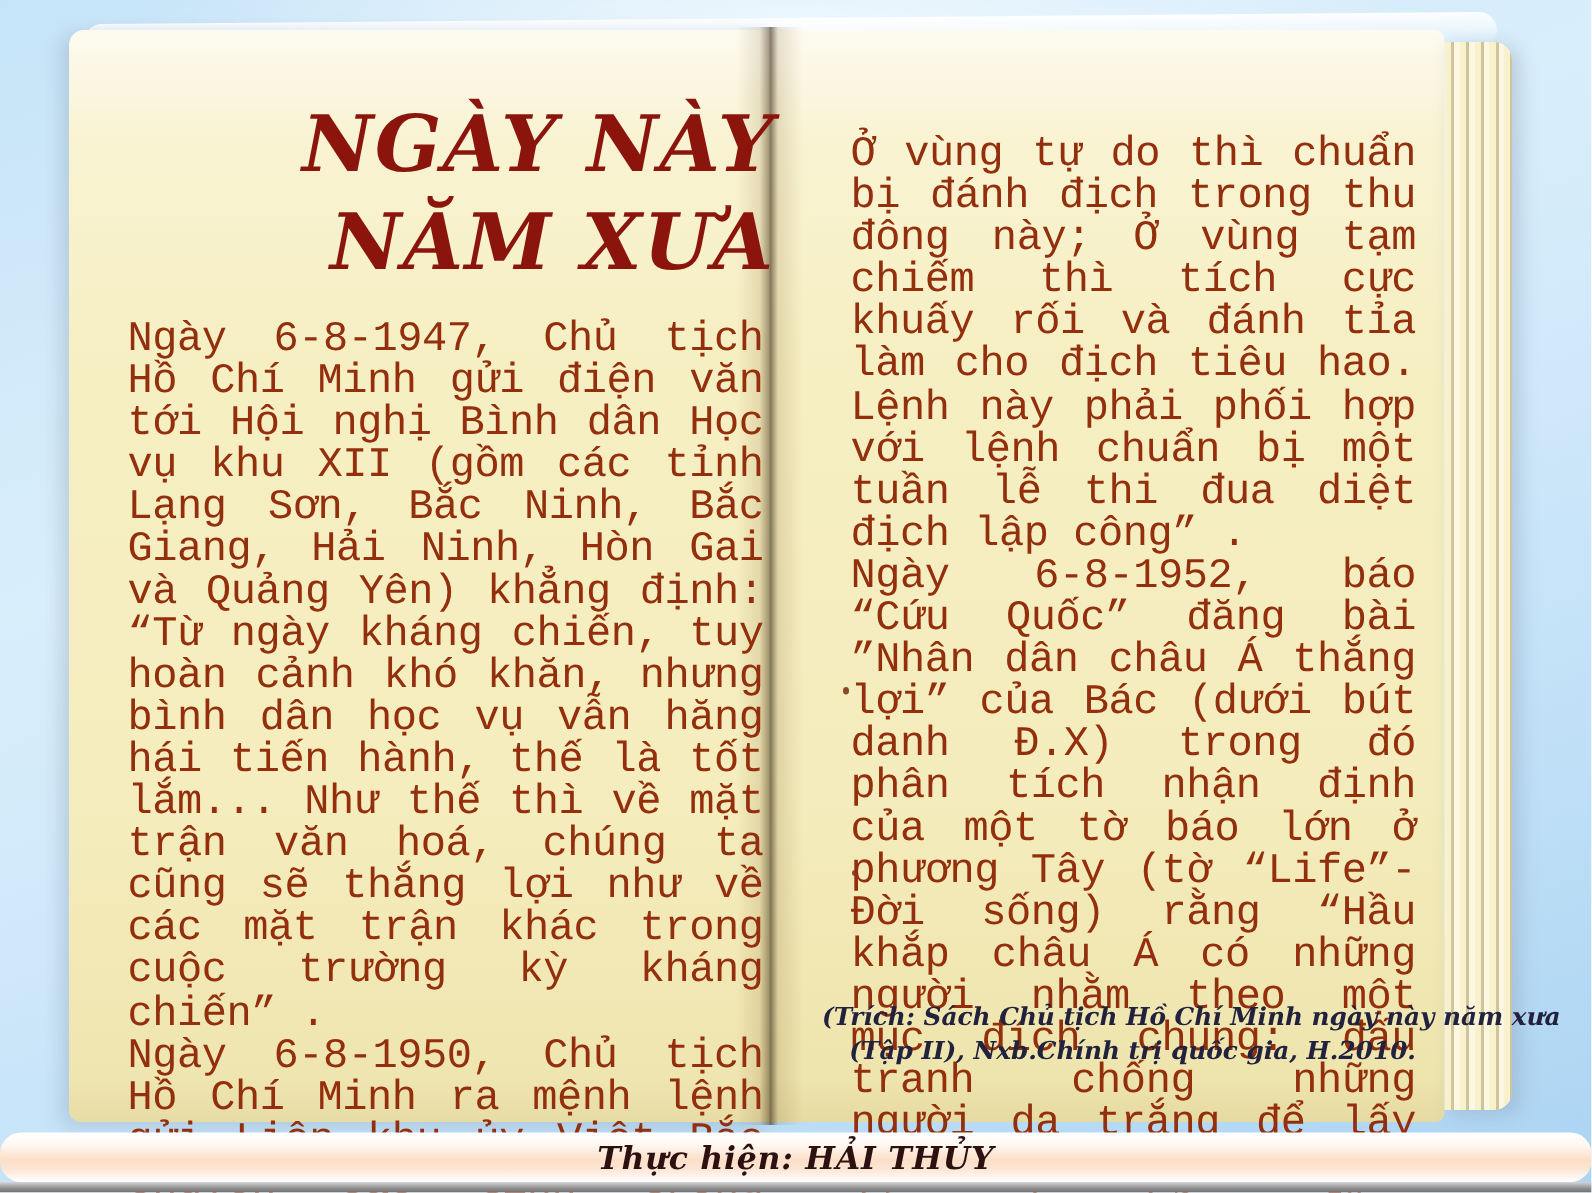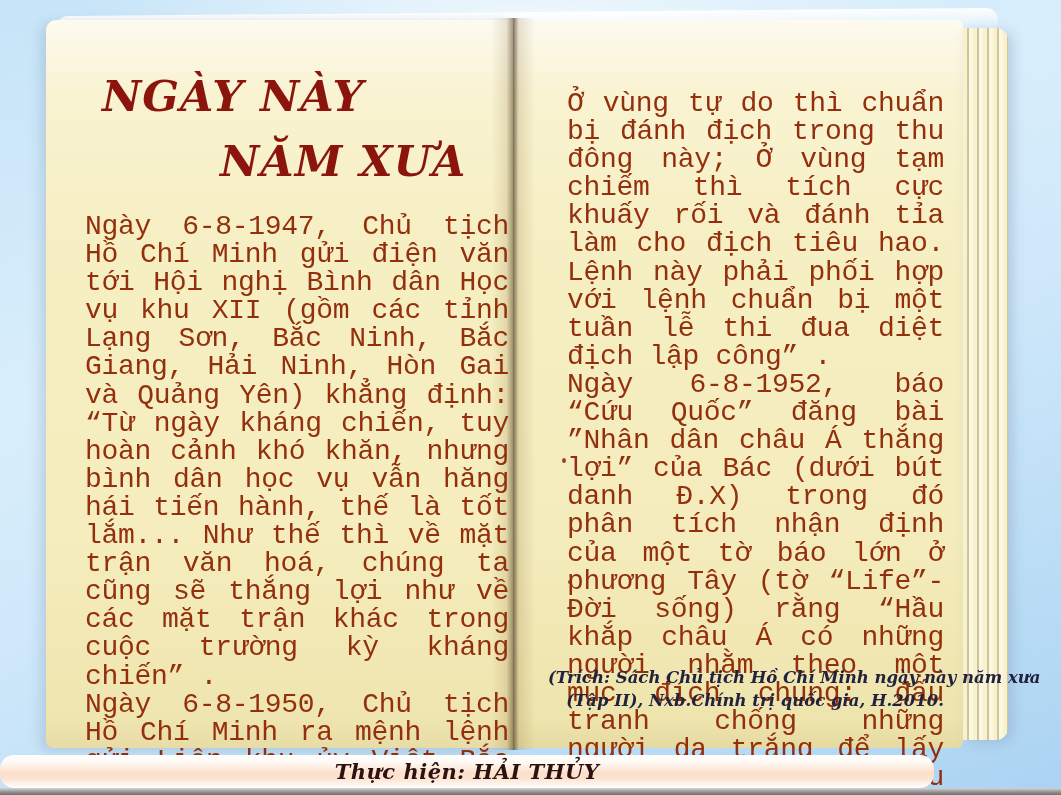--- a/index.html
+++ b/index.html
@@ -52,22 +52,22 @@
       rgba(130,100,50,0.18) 63%, rgba(130,100,50,0) 100%);
   }
   .speck { position:absolute; background:#8a4a28; border-radius:50%; }
   .speck-1 { left:516px; top:444px; width:4px; height:5px; }
   .speck-2 { left:522px; top:566px; width:4px; height:4px; }
 
   
   .title {
     position:absolute; left:102px; top:64px;
     font-family:"DejaVu Serif", serif; font-style:italic; font-weight:bold;
-    font-size:43px; line-height:65px; letter-spacing:1px;
-    color:#8b150c; white-space:nowrap;
+    font-size:52px; line-height:65px; letter-spacing:1px;
+    color:#8b150c; white-space:nowrap;text-align:right;
   }
   .title-line2 { margin-left:118px; }
 
   .body-text {
     position:absolute;
     font-family:Liberation Mono, monospace;
     font-size:28px; line-height:28.1px;
     color:#932f0d;
     text-align:justify; text-justify:inter-word;
     letter-spacing:-0.3px;
@@ -80,21 +80,21 @@
     position:absolute; left:548px; top:666px; width:400px;
     font-family:"DejaVu Serif", serif; font-style:italic; font-weight:bold;
     font-size:16.5px; line-height:23px;
     color:#22223e; text-align:right;
   }
   .citation div { white-space:nowrap; }
   .citation .cite-line2 { padding-right:4px; }
 
   
   .footer-bar {
-    position:absolute; left:0; top:755px; width:934px; height:33px;
+    position:absolute; left:0; top:755px; width:1061px; height:33px;
     border-radius:14px;
     background:linear-gradient(180deg, #ffffff 0%, #fff8f2 25%, #fcdfc8 55%, #fce4d2 72%, #ffffff 100%);
     display:flex; align-items:center; justify-content:center;
   }
   .footer-text {
     font-family:"DejaVu Serif", serif; font-style:italic; font-weight:bold;
     font-size:21px; color:#2d1010; letter-spacing:0.5px;
   }
   .bottom-strip {
     position:absolute; left:0; top:788px; width:1061px; height:7px;

